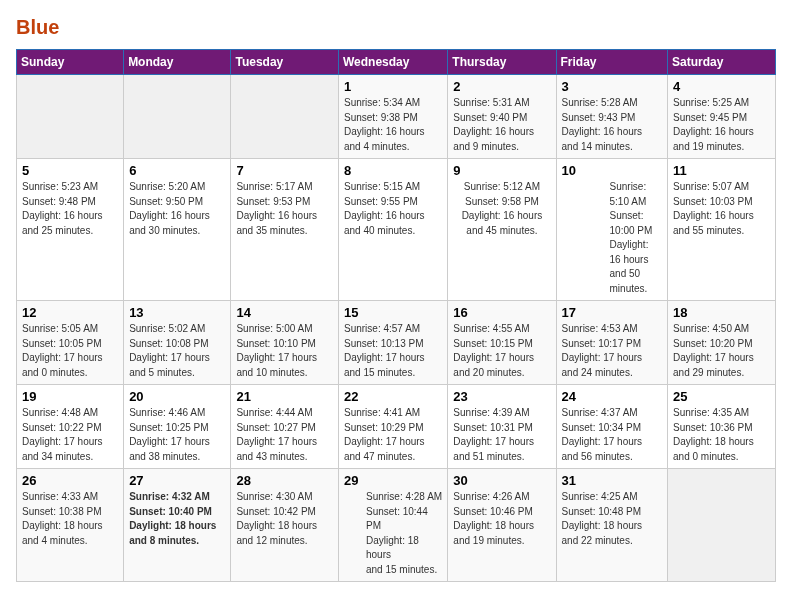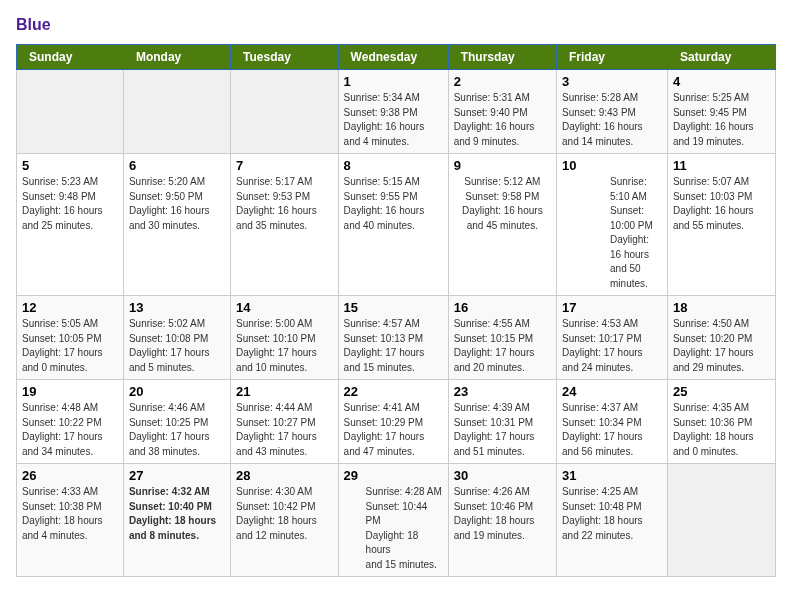--- a/index.html
+++ b/index.html
@@ -36,23 +36,23 @@
     .location {
       font-size: 15px;
       color: #444;
     }
     table {
       width: 100%;
       border-collapse: collapse;
       font-size: 11px;
     }
     thead tr th {
-      background-color: #4d7c0f;
+      background-color: #701a75;
       color: #fff;
-      padding: 5px 12px;
+      padding: 5px 4px;
       text-align: left;
       font-size: 12px;
       font-weight: bold;
       border: 1px solid #2a6db5;
     }
     tbody tr td {
       border: 1px solid #ccc;
       vertical-align: top;
       padding: 4px 5px;
       width: 113px;
@@ -76,21 +76,21 @@
     .empty-cell {
       background: #f0f0f0 !important;
     }
   </style>
 </head>
 <body>
 
 <div class="header">
   <div class="logo">
     <div>
-      <span style="color:#4c1d95;font-size:16px;font-weight:bold;">Blue</span>
+      <span style="color:#c2410c;font-size:20px;font-weight:bold;">Blue</span>
     </div>
   </div>
   <div class="title-block">
     <div class="month-title"></div>
     <div class="location"></div>
   </div>
 </div>
 
 <table>
   <thead>

